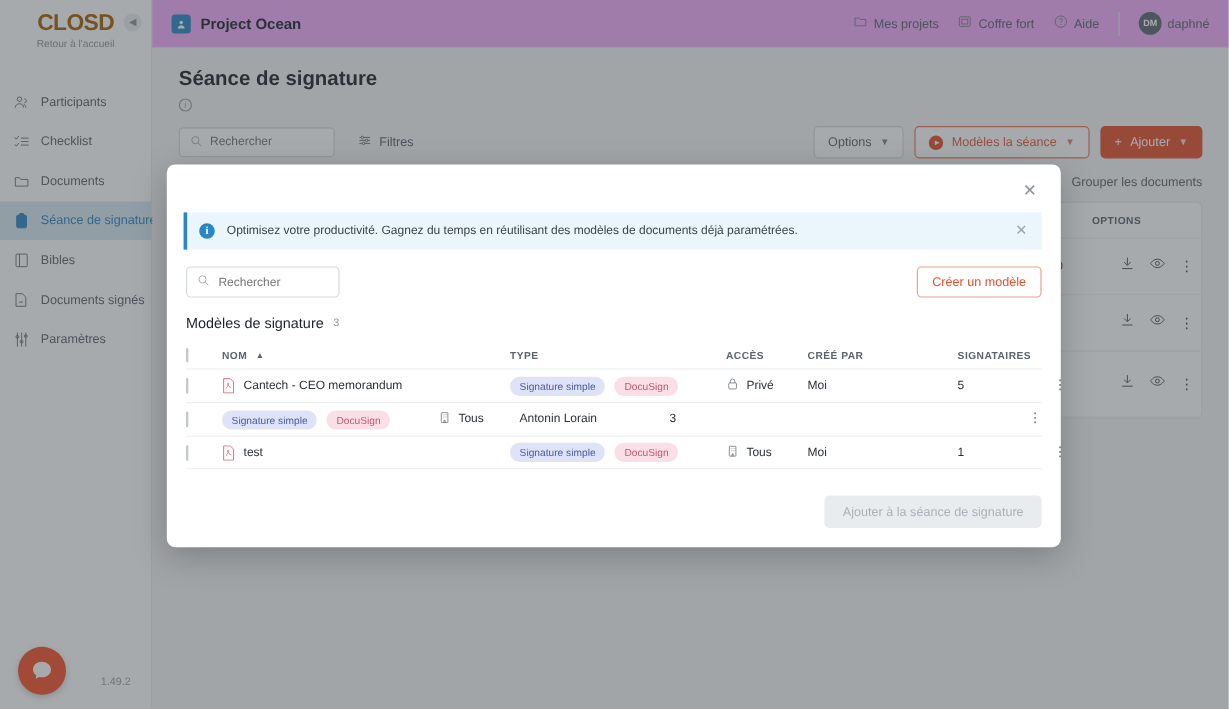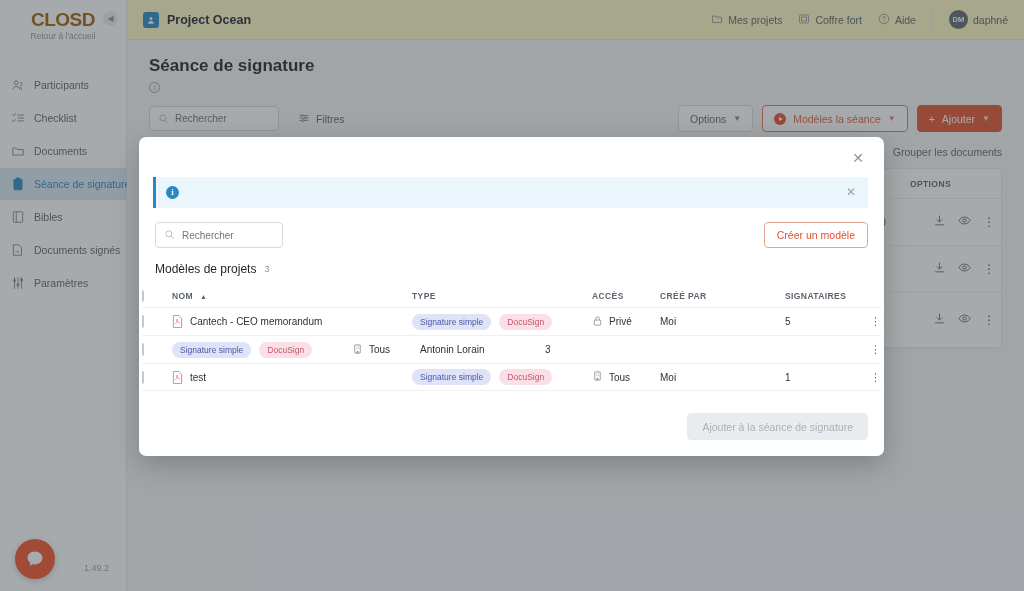--- a/index.html
+++ b/index.html
@@ -47,21 +47,21 @@
   }
   .chat-bubble svg { width: 20px; height: 20px; fill: #ffffff; }
   .version {
     position: absolute; left: 84px; bottom: 18px;
     font-size: 9px; color: #9aa2aa;
   }
 
   
   .topbar {
     position: absolute; left: 127px; top: 0; width: 897px; height: 40px;
-    background: #fef9c3; border-bottom: 1px solid #e4e7ea;
+    background: #f0abfc; border-bottom: 1px solid #e4e7ea;
     display: flex; align-items: center; padding: 0 16px;
   }
   .project {
     display: flex; align-items: center; gap: 8px;
     font-size: 12.5px; font-weight: 700; color: #1c2229;
   }
   .project-ic {
     width: 16px; height: 16px; border-radius: 3px; background: #2b87c3;
     display: flex; align-items: center; justify-content: center;
   }
@@ -223,21 +223,21 @@
   .m-create {
     margin-left: auto; height: 26px; padding: 0 12px; border-radius: 4px;
     border: 1px solid #e8a392; color: #e0502b; background: #fff;
     font-size: 10.5px; display: flex; align-items: center; cursor: pointer;
   }
   .m-section {
     padding: 14px 16px 0 16px; display: flex; align-items: center; gap: 8px;
   }
   .m-section-title { font-size: 12px; color: #1c2229; }
   .m-count { font-size: 9px; color: #8b949d; }
-  .m-table { padding: 0 3px; margin-top: 9px; }
+  .m-table { padding: 0 16px; margin-top: 9px; }
   .m-thead {
     display: flex; align-items: center; height: 22px;
     font-size: 8.5px; font-weight: 700; color: #5b646d; letter-spacing: 0.4px;
   }
   .m-row {
     display: flex; align-items: center; height: 28px;
     border-top: 1px solid #eef0f2; font-size: 10px; color: #2b3238;
   }
   .m-row:last-child { border-bottom: 1px solid #eef0f2; }
   .c-chk { width: 30px; flex: 0 0 30px; }
@@ -561,38 +561,39 @@
 
   <div class="overlay"></div>
 
   <div class="modal">
     <div class="modal-head">
       <div class="modal-close">✕</div>
     </div>
 
     <div class="alert">
       <div class="alert-ic">i</div>
+      <div class="alert-text">Optimisez votre productivité. Gagnez du temps en réutilisant des modèles de documents déjà paramétrées.</div>
       <div class="alert-close">✕</div>
     </div>
 
     <div class="modal-tools">
       <div class="m-search">
         <span><svg viewBox="0 0 24 24">
               <circle cx="10.5" cy="10.5" r="6.5"></circle>
               <path d="M15.5 15.5L21 21"></path>
             </svg></span>
         <input placeholder="Rechercher" style="">
       </div>
       <div class="m-create">
         <span>Créer un modèle</span>
       </div>
     </div>
 
     <div class="m-section">
-      <span class="m-section-title">Modèles de projets</span>
+      <span class="m-section-title">Modèles de signature</span>
       <span class="m-count">3</span>
     </div>
 
     <div class="m-table">
       <div class="m-thead">
         <span class="c-chk"><span class="box"></span></span>
         <span class="c-nom">
           <span>NOM</span>
           <span class="sort-ic">▲</span>
         </span>

